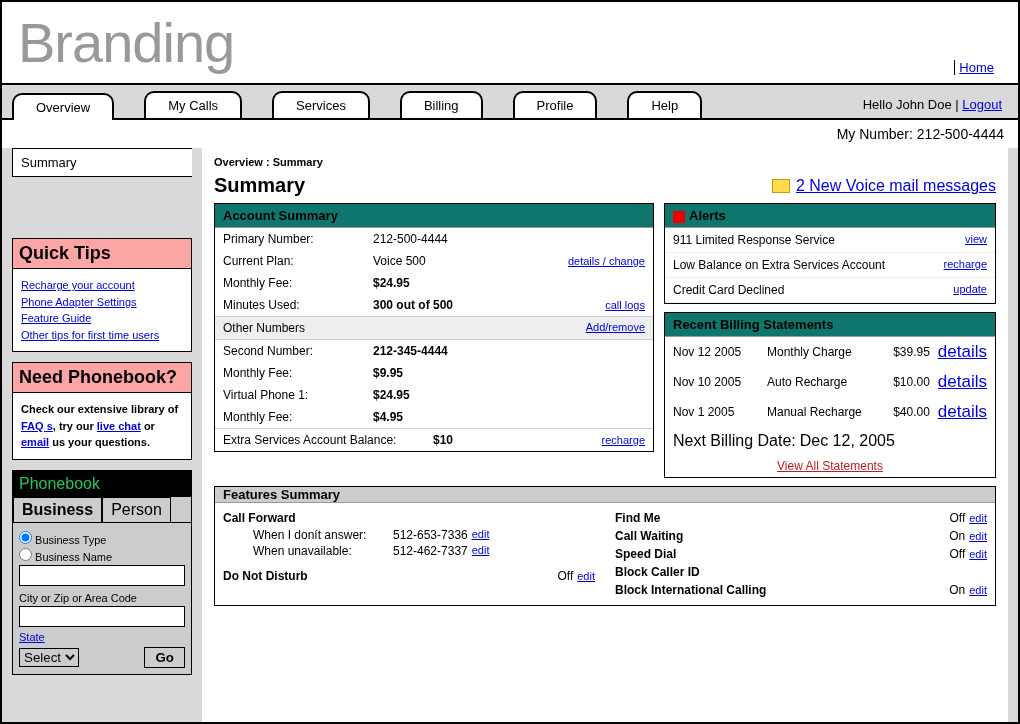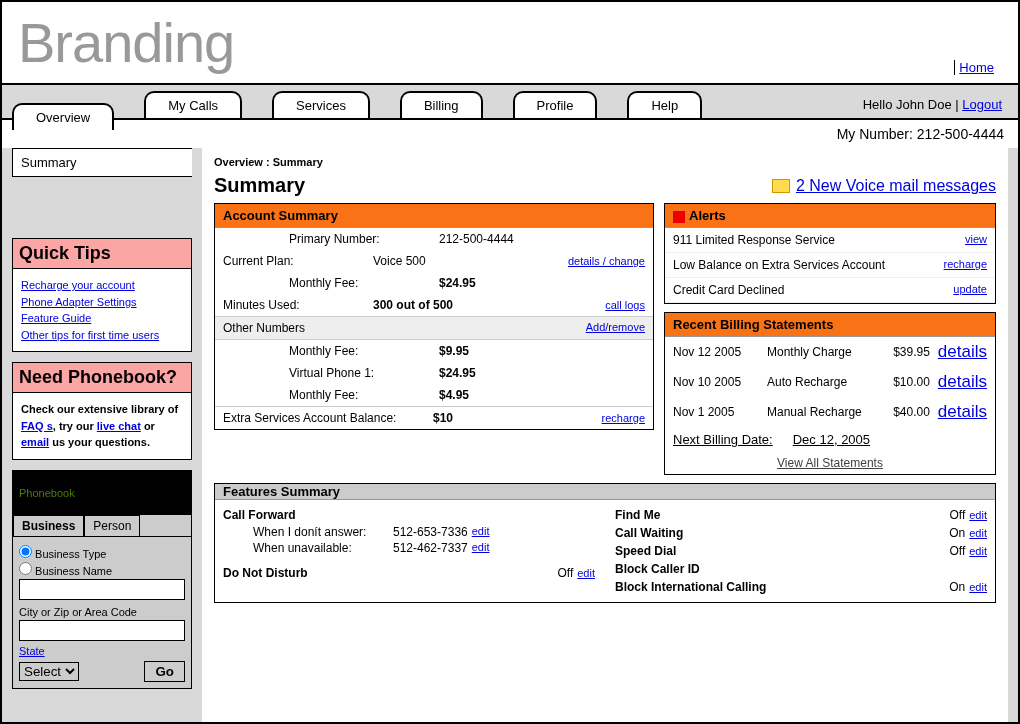--- a/index.html
+++ b/index.html
@@ -4,72 +4,72 @@
 <style>
 * { box-sizing: border-box; margin: 0; padding: 0; }
 body { font-family: Arial, Helvetica, sans-serif; font-size: 12px; background: #fff; }
 .frame { border: 2px solid #000; width: 1020px; height: 724px; overflow: hidden; }
 .header { border-bottom: 2px solid #000; padding: 8px 16px; display: flex; justify-content: space-between; align-items: flex-end; }
 .brand { font-size: 56px; font-weight: 300; color: #999; letter-spacing: -1px; }
 .home-link { color: #00d; text-decoration: underline; font-size: 13px; padding-right: 8px; border-left: 1px solid #000; padding-left: 4px; }
 .tabbar-row { display: flex; justify-content: space-between; align-items: center; padding: 6px 10px 0 10px; background: #d9d9d9; }
 .tabs { display: flex; gap: 30px; align-items: flex-end; }
 .tab { border: 2px solid #000; border-bottom: none; border-radius: 10px 10px 0 0; padding: 5px 22px; background: #fff; font-size: 13px; white-space: nowrap; cursor: pointer; }
-.tab.active { background: #fff; font-weight: normal; position: relative; top: 12px; }
+.tab.active { background: #fff; font-weight: normal; position: relative; top: 2px; }
 .user-info { font-size: 13px; padding-right: 6px; }
 .user-info a { color: #00d; text-decoration: underline; text-align: right; }
 .mynum { text-align: right; padding: 6px 14px; font-size: 14px; background: #fff; border-top: 2px solid #000; }
 .content { display: flex; padding: 0 10px 10px 10px; gap: 10px; background: #d9d9d9; height: 585px; }
 .sidebar { width: 180px; display: flex; flex-direction: column; gap: 10px; }
 .sidebox { border: 1px solid #000; background: #fff; }
 .sidebox .title { background: #fca5a5; padding: 4px 6px; font-size: 18px; font-weight: bold; border-bottom: 1px solid #000; }
 .sidebox .body { padding: 8px; font-size: 11px; line-height: 1.5; }
 .sidebox .body a { color: #00d; text-decoration: underline; }
 .summary-tab { background: #fff; padding: 6px 8px; font-size: 13px; border: 1px solid #000; border-right: none; }
 .sidebar-top { height: 80px; }
 .phonebook { border: 1px solid #000; background: #ccc; }
-.phonebook .pbtitle { background: #000; color: #4d7c0f; padding: 16px 6px; font-size: 11px; }
+.phonebook .pbtitle { background: #000; color: #22c55e; padding: 4px 6px; font-size: 16px; }
 .pbtabs { display: flex; border-bottom: 1px solid #000; }
-.pbtabs div { border: 1px solid #000; border-bottom: none; padding: 3px 8px; font-size: 12px; background: #ccc; cursor: pointer; }
+.pbtabs div { border: 1px solid #000; border-bottom: none; padding: 3px 8px; font-size: 16px; background: #ccc; cursor: pointer; }
 .pbtabs div.active { font-weight: bold; background: #ccc; }
 .pbform { padding: 6px; font-size: 11px; }
 .pbform label { display: block; margin: 2px 0; }
 .pbform input[type=text] { width: 100%; border: 1px solid #000; padding: 2px; margin-bottom: 4px; }
 .pbform select { border: 1px solid #000; background: #ccc; }
 .pbform button { border: 1px solid #000; background: #ccc; padding: 2px 10px; font-weight: bold; cursor: pointer; }
 .pbrow { display: flex; align-items: center; justify-content: space-between; margin-top: 4px; }
 .main { flex: 1; background: #fff; padding: 8px 12px; overflow: hidden; }
 .breadcrumb { font-size: 11px; font-weight: bold; margin-bottom: 6px; }
 .page-title-row { display: flex; justify-content: space-between; align-items: center; margin-bottom: 6px; }
 .page-title { font-size: 20px; font-weight: bold; }
 .vm-link { color: #00d; text-decoration: underline; font-size: 16px; display: flex; align-items: center; gap: 6px; }
 .vm-link .envicon { width: 18px; height: 14px; background: #ffdb4d; border: 1px solid #cc9900; }
 .cols { display: flex; gap: 10px; }
 .col-left { flex: 0 0 440px; }
 .col-right { flex: 1; }
 .panel { border: 1px solid #000; margin-bottom: 8px; }
-.panel > .ptitle { background: #f97316; padding: 4px 8px; font-size: 13px; font-weight: bold; border-bottom: 1px solid #999; }
-.panel .prow { display: flex; padding: 4px 8px; font-size: 12px; align-items: center; justify-content: center; }
+.panel > .ptitle { background: #0f766e; padding: 4px 8px; font-size: 13px; font-weight: bold; border-bottom: 1px solid #999; }
+.panel .prow { display: flex; padding: 4px 8px; font-size: 12px; align-items: center; }
 .panel .prow .k { flex: 0 0 150px; }
 .panel .prow .v { flex: 0 0 140px; font-weight: normal; }
 .panel .prow .v.b { font-weight: bold; }
 .panel .prow .act { margin-left: auto; color: #00d; text-decoration: underline; font-size: 11px; cursor: pointer; }
 .subhead { background: #eee; padding: 4px 8px; font-size: 12px; border-top: 1px solid #ccc; border-bottom: 1px solid #ccc; display: flex; justify-content: space-between; }
 .subhead a { color: #00d; text-decoration: underline; font-size: 11px; }
 .alerts .arow { display: flex; justify-content: space-between; padding: 5px 8px; font-size: 12px; border-bottom: 1px solid #eee; }
 .alerts .arow a { color: #00d; text-decoration: underline; font-size: 11px; }
 .alerts .aicon { width: 12px; height: 12px; background: #e00; display: inline-block; margin-right: 4px; vertical-align: middle; }
 .billing .brow { display: flex; padding: 5px 8px; font-size: 12px; gap: 8px; align-items: center; }
 .billing .brow .d { flex: 0 0 86px; }
 .billing .brow .desc { flex: 1; }
 .billing .brow .amt { flex: 0 0 50px; text-align: right; }
 .billing .brow a { color: #00d; text-decoration: underline; font-size: 17px; }
-.billing .nextrow { padding: 5px 8px; font-size: 13px; display: flex; gap: 20px; text-decoration: underline; }
+.billing .nextrow { padding: 5px 8px; font-size: 16px; display: flex; gap: 4px; }
 .billing .viewall { text-align: center; padding: 4px; }
-.billing .viewall a { color: #404040; text-decoration: underline; font-size: 12px; }
+.billing .viewall a { color: #b91c1c; text-decoration: underline; font-size: 12px; }
 .features { border: 1px solid #000; }
 .features .ptitle { background: #ccc; padding: 0 8px; font-size: 13px; font-weight: bold; border-bottom: 1px solid #999; }
 .features .fgrid { display: flex; padding: 6px 8px; gap: 20px; font-size: 12px; }
 .features .fcol { flex: 1; }
 .features .frow { display: flex; padding: 2px 0; align-items: center; }
 .features .frow .fn { flex: 1; font-weight: bold; }
 .features .frow .fv { margin-right: 4px; }
 .features .frow a { color: #00d; text-decoration: underline; font-size: 11px; }
 .features .subrow { display: flex; padding: 1px 0 1px 30px; font-size: 12px; }
 .features .subrow .sk { flex: 0 0 140px; }
@@ -174,20 +174,24 @@
             <div class="prow">
                 <span class="k">Minutes Used:</span>
                 <span class="v b">300 out of 500</span>
                 <a class="act">call logs</a>
               </div>
             <div class="subhead">
                 <span>Other Numbers</span>
                 <a>Add/remove</a>
               </div>
             <div class="prow">
+                <span class="k">Second Number:</span>
+                <span class="v b">212-345-4444</span>
+              </div>
+            <div class="prow">
                 <span class="k">Monthly Fee:</span>
                 <span class="v b">$9.95</span>
               </div>
             <div class="prow">
                 <span class="k">Virtual Phone 1:</span>
                 <span class="v b">$24.95</span>
               </div>
             <div class="prow">
                 <span class="k">Monthly Fee:</span>
                 <span class="v b">$4.95</span>

